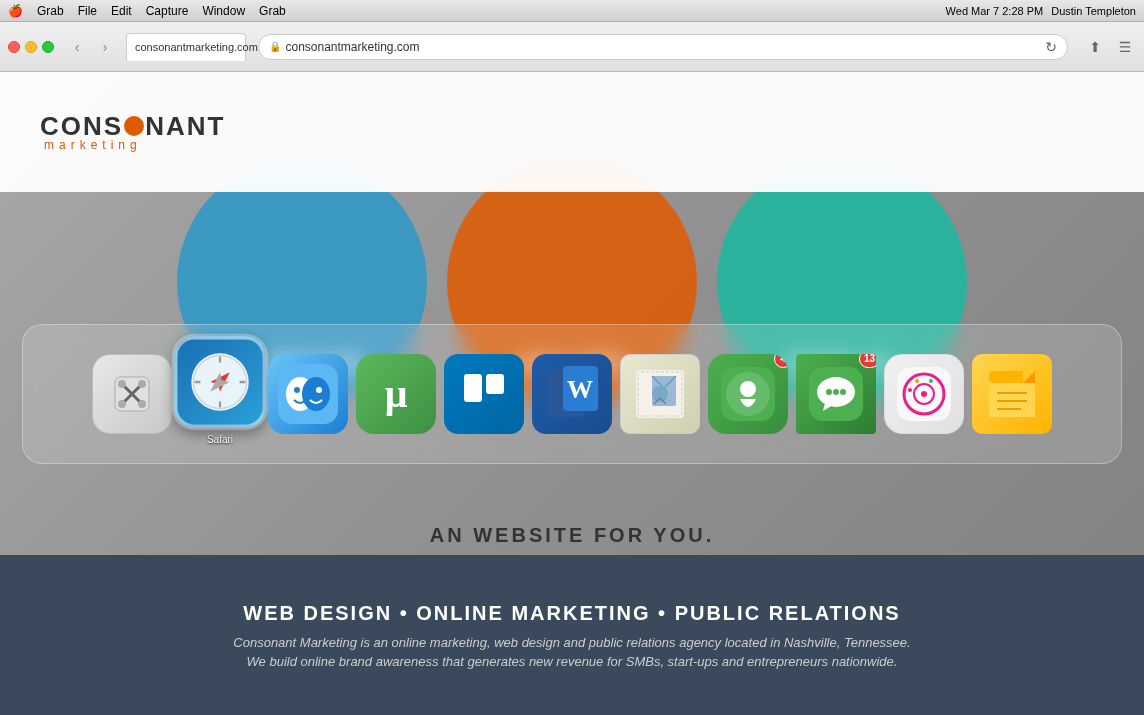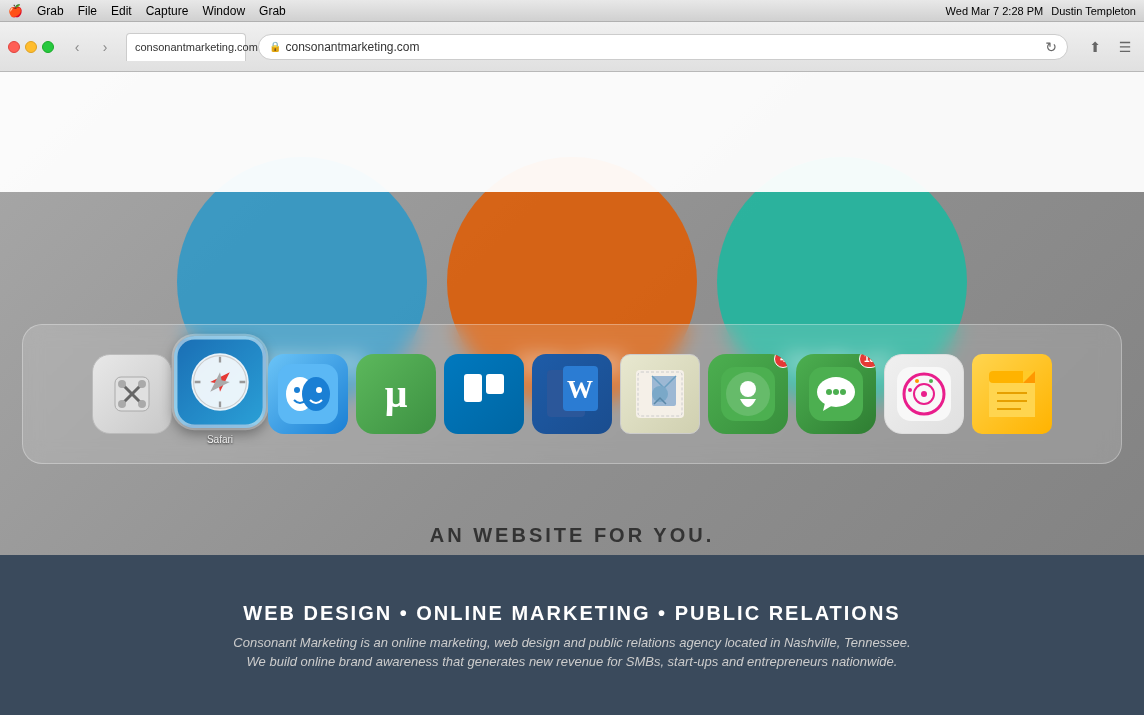--- a/index.html
+++ b/index.html
@@ -245,20 +245,28 @@
     <div class="browser-action-btn">☰</div>
   </div>
 </div>
 
 <div class="website">
 
   <div class="hero-bg"></div>
 
   <div class="site-nav">
 
+    <div class="logo">
+      <div style="display:flex;align-items:center;">
+        <span style="font-size:26px;font-weight:800;color:#333;letter-spacing:2px;text-transform:uppercase;">CONS</span>
+        <span style="display:inline-block;width:20px;height:20px;background:#e05a00;border-radius:50%;margin:0 1px;vertical-align:middle;"></span>
+        <span style="font-size:26px;font-weight:800;color:#333;letter-spacing:2px;text-transform:uppercase;">NANT</span>
+      </div>
+      <div style="font-size:12px;color:#e05a00;letter-spacing:5px;text-transform:lowercase;padding-left:4px;">marketing</div>
+    </div>
 
   </div>
 
   <div style="position:absolute;top:85px;left:0;right:0;display:flex;justify-content:center;gap:20px;z-index:5;">
     <div style="width:250px;height:250px;border-radius:50%;background:rgba(42,152,200,0.85);display:flex;align-items:flex-end;justify-content:center;padding-bottom:28px;">
       <span style="font-size:24px;font-weight:700;color:#fff;letter-spacing:3px;">WEBSITE</span>
     </div>
     <div style="width:250px;height:250px;border-radius:50%;background:rgba(224,90,0,0.85);display:flex;align-items:flex-end;justify-content:center;padding-bottom:28px;">
       <span style="font-size:24px;font-weight:700;color:#fff;letter-spacing:3px;">ONLINE</span>
     </div>
@@ -365,21 +373,21 @@
           <rect x="0" y="0" width="54" height="54" rx="14" fill="#4caf50"></rect>
           <circle cx="27" cy="27" r="22" fill="#66bb6a"></circle>
           <circle cx="27" cy="22" r="8" fill="white"></circle>
           <path d="M19 32 Q27 48 35 32" fill="white"></path>
         </svg>
         <div class="dock-badge">4</div>
       </div>
     </div>
 
     <div class="dock-item">
-      <div class="dock-icon" style="background:linear-gradient(135deg,#4caf50,#2e7d32);border-radius:18px;position:relative;">
+      <div class="dock-icon" style="background:linear-gradient(135deg,#4caf50,#2e7d32);border-radius:4px;position:relative;">
         <svg width="54" height="54" viewBox="0 0 54 54">
           <rect x="0" y="0" width="54" height="54" rx="14" fill="#4caf50"></rect>
           <ellipse cx="27" cy="25" rx="19" ry="15" fill="white"></ellipse>
           <path d="M16 36 L14 44 L24 38" fill="white"></path>
           <circle cx="20" cy="25" r="3" fill="#4caf50"></circle>
           <circle cx="27" cy="25" r="3" fill="#4caf50"></circle>
           <circle cx="34" cy="25" r="3" fill="#4caf50"></circle>
         </svg>
         <div class="dock-badge">13</div>
       </div>

